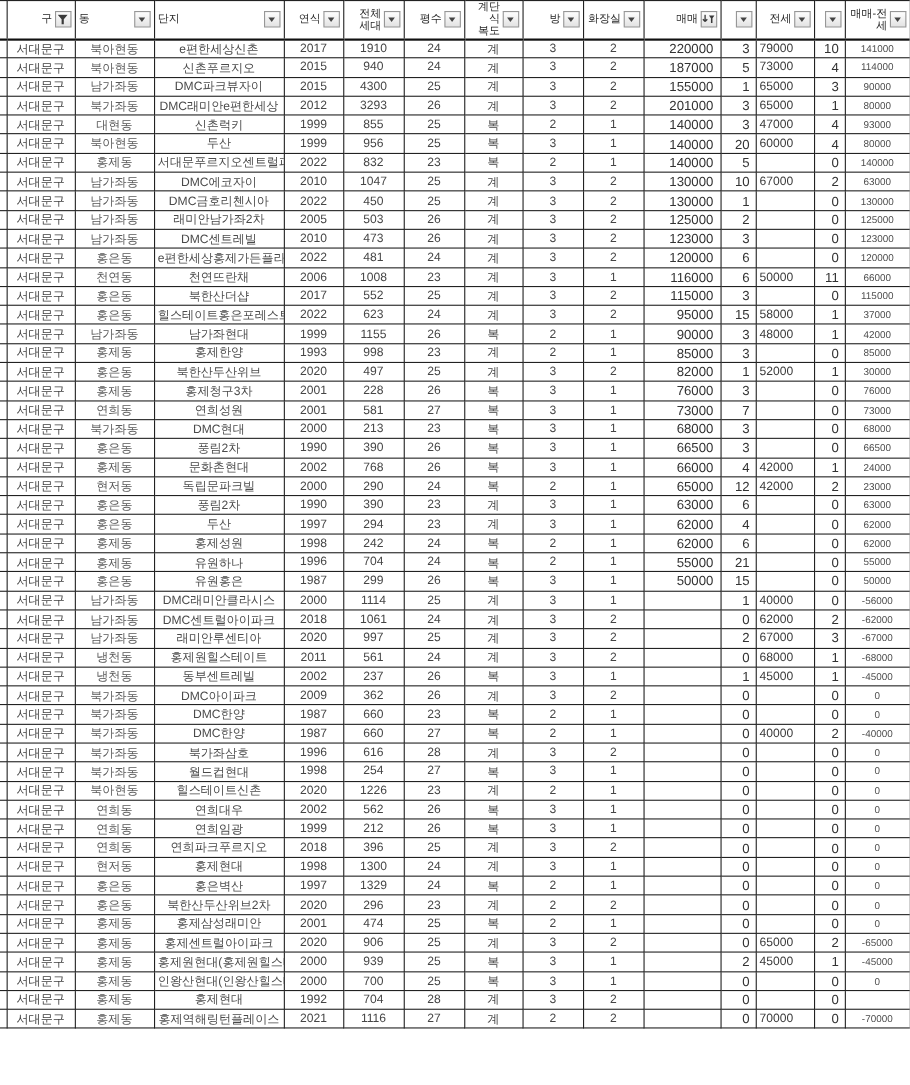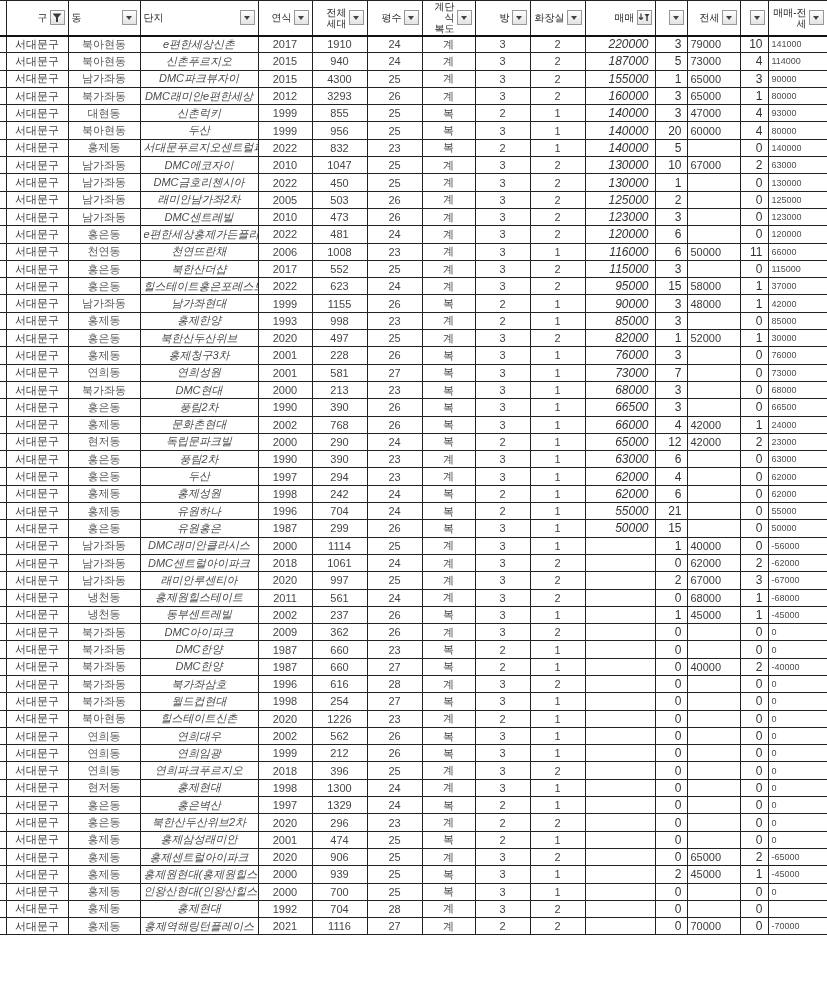--- a/index.html
+++ b/index.html
@@ -17,25 +17,25 @@
   th .hwrap.between{justify-content:space-between;}
   th .hlabel{white-space:pre-line;line-height:11px;text-align:right;
              overflow:hidden;}
   .dd-btn{flex:0 0 auto;width:15px;height:15px;border:1px solid #979797;
           background:linear-gradient(#fefefe,#e3e3e3);display:flex;
           align-items:center;justify-content:center;padding:0;cursor:pointer;}
   .tri{width:0;height:0;border-left:3.5px solid transparent;
        border-right:3.5px solid transparent;border-top:4.5px solid #444444;}
   .edge-col{border-left:none !important;border-right:1px solid #222;}
   td.c-dong{color:#595959;}
-  td.c-danji{color:#4a4a4a;font-style:italic;}
-  td.c-sale{font-size:12px;color:#333333;text-align:right;padding-right:6px;font-style:italic;}
+  td.c-danji{color:#4a4a4a;}
+  td.c-sale{font-size:12px;color:#333333;text-align:right;padding-right:6px;}
   td.c-cnt{font-size:12px;color:#333333;text-align:right;padding-right:5px;}
   td.c-jeonse{font-size:11px;color:#3a3a3a;text-align:left;padding-right:6px;}
-  td.c-gap{font-size:9px;color:#4d4d4d;text-align:left;}
+  td.c-gap{font-size:9px;color:#4d4d4d;text-align:center;}
   td.c-year,td.c-num{color:#454545;}
 </style>
 </head>
 <body>
 
 <div>
   <table>
     <colgroup id="cg">
         <col style="width: 6px;">
         <col style="width: 62px;">
@@ -233,21 +233,21 @@
           <td class="edge-col"></td>
           <td class="">서대문구</td>
           <td class="c-dong">북가좌동</td>
           <td class="c-danji">DMC래미안e편한세상</td>
           <td class="c-year">2012</td>
           <td class="c-num">3293</td>
           <td class="c-num">26</td>
           <td class="c-num">계</td>
           <td class="c-num">3</td>
           <td class="c-num">2</td>
-          <td class="c-sale">160000</td>
+          <td class="c-sale">201000</td>
           <td class="c-cnt">3</td>
           <td class="c-jeonse">65000</td>
           <td class="c-cnt">1</td>
           <td class="c-gap">80000</td>
         </tr>
         <tr>
           <td class="edge-col"></td>
           <td class="">서대문구</td>
           <td class="c-dong">대현동</td>
           <td class="c-danji">신촌럭키</td>

